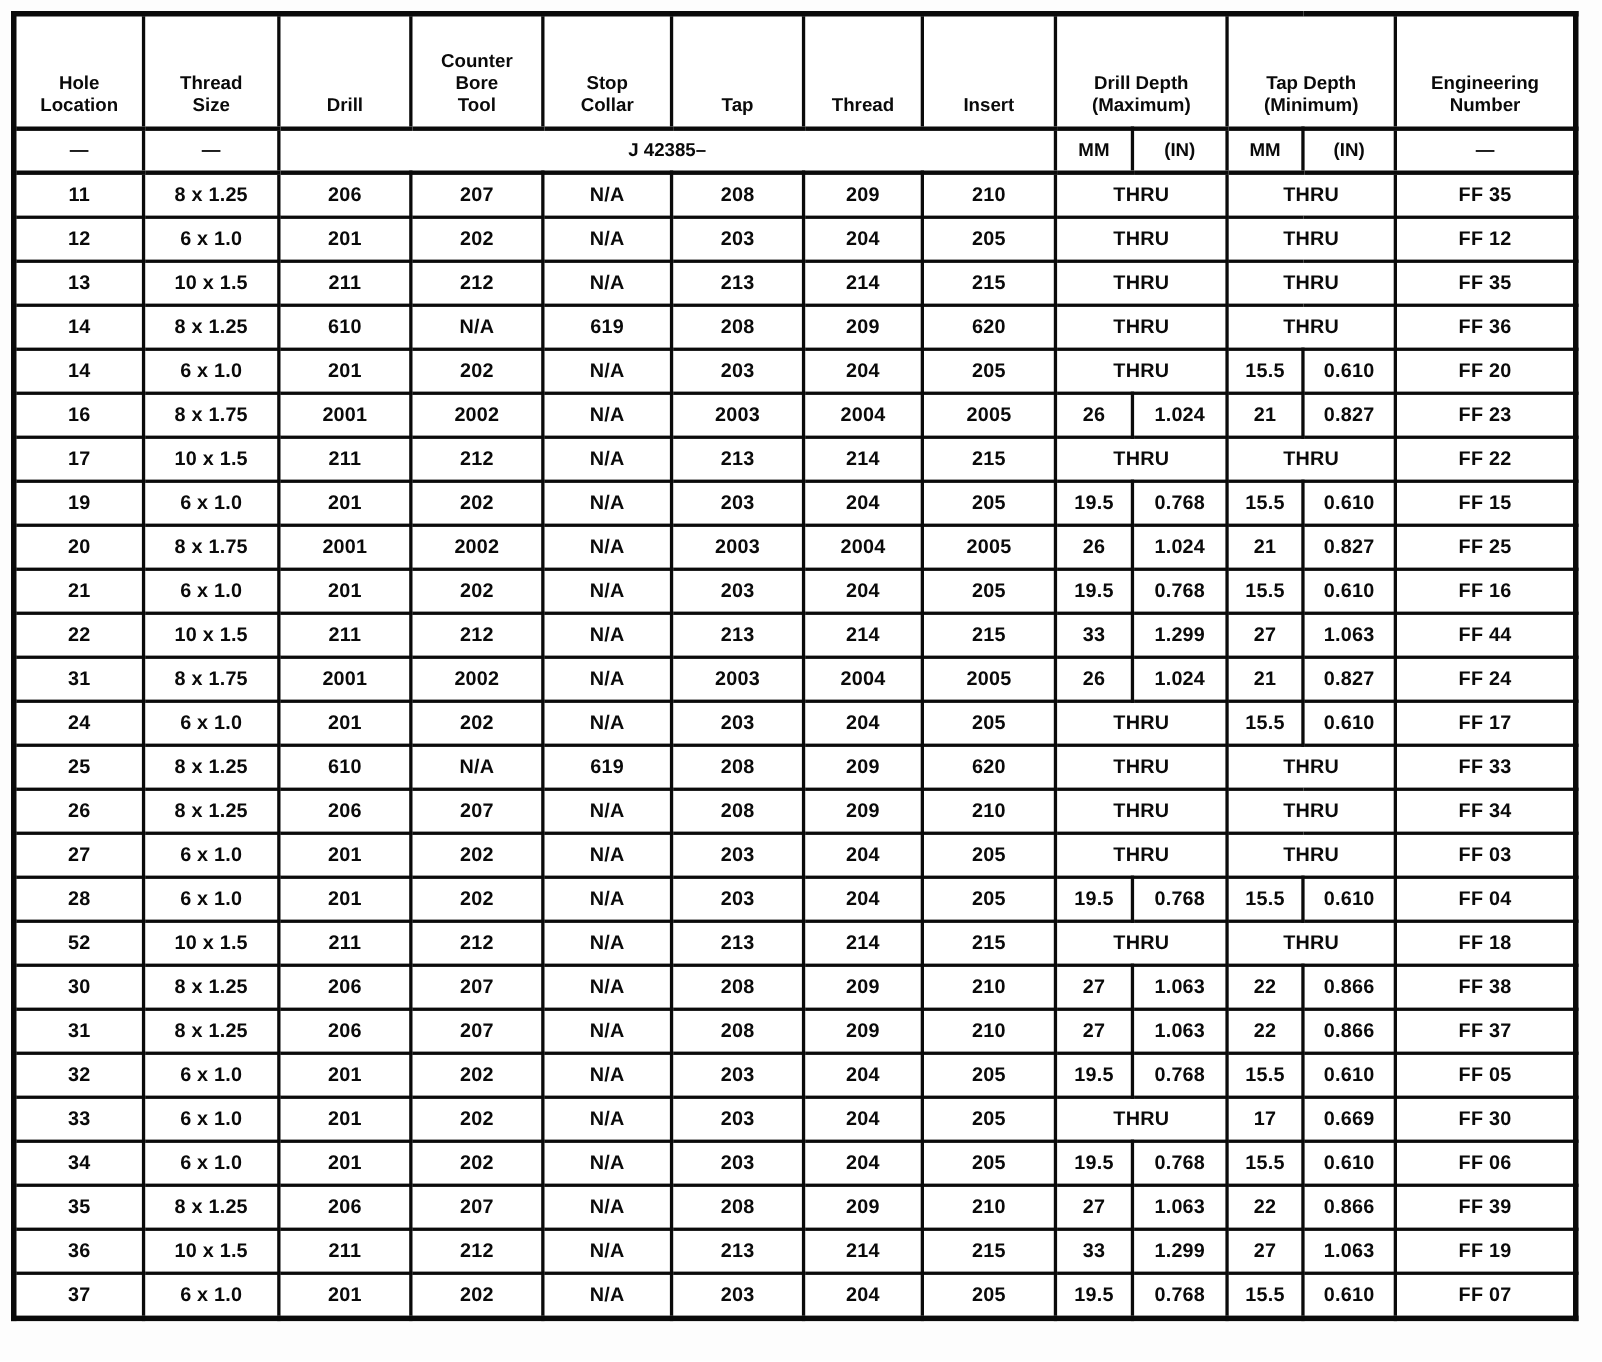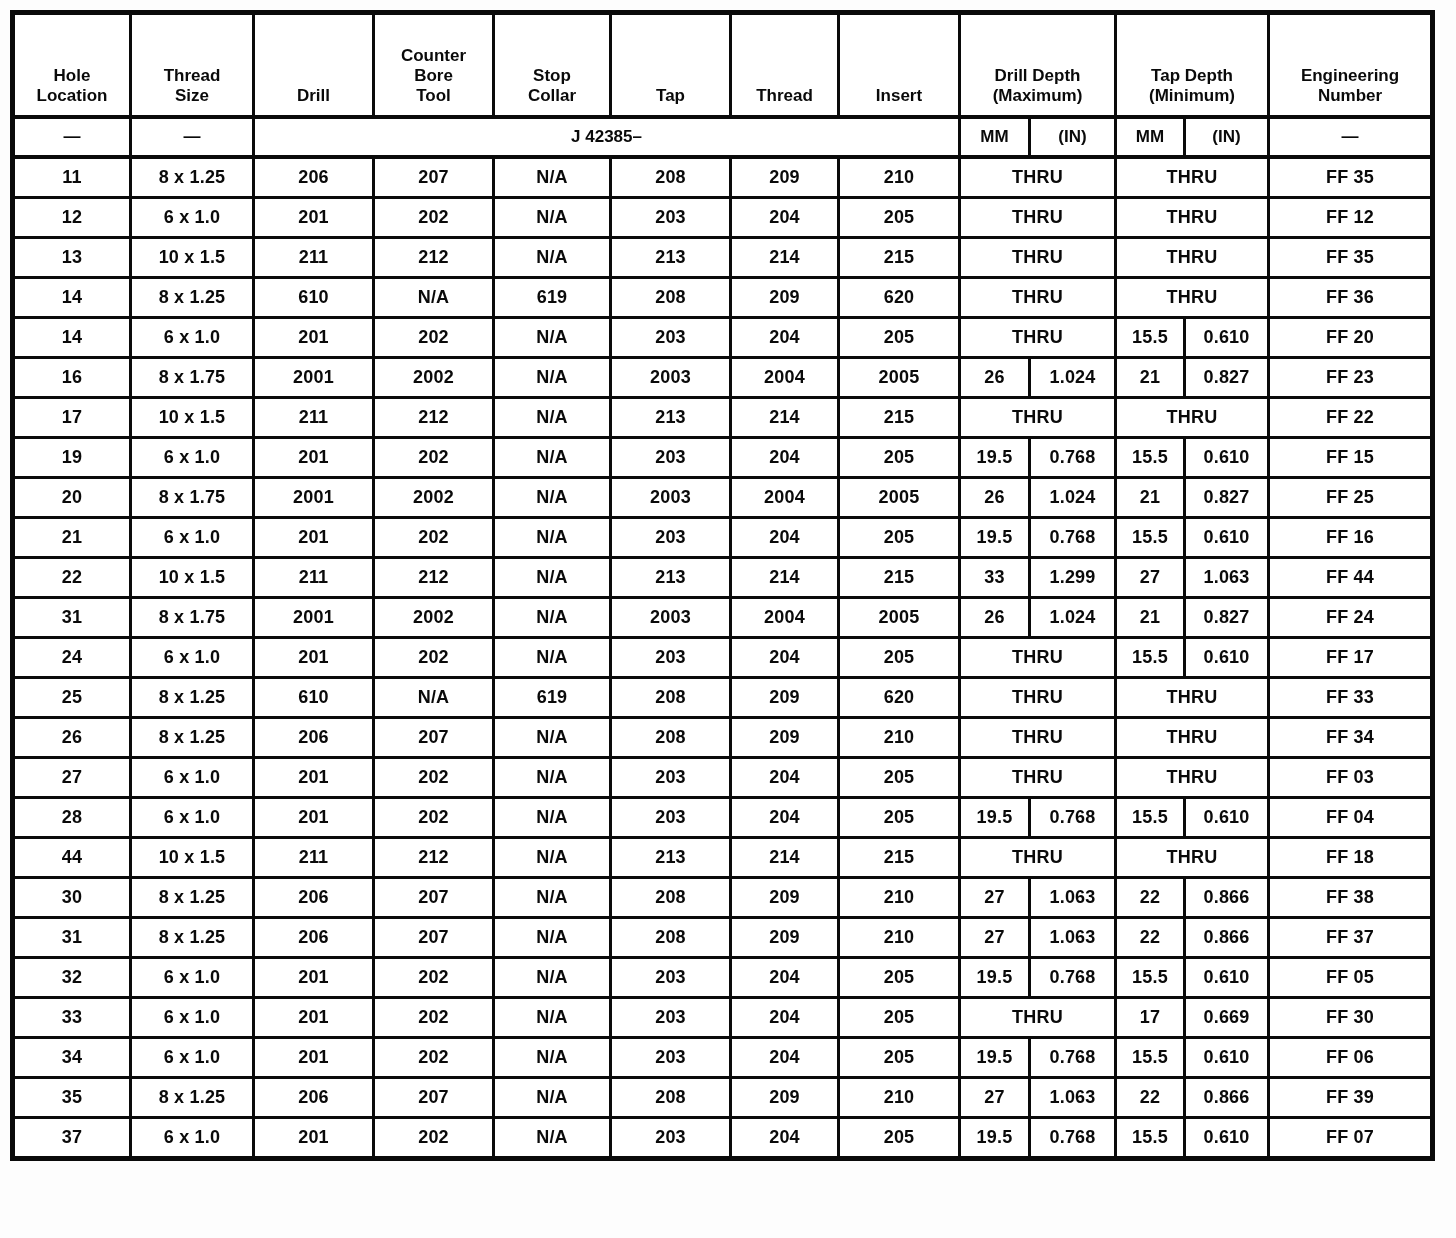--- a/index.html
+++ b/index.html
@@ -344,21 +344,21 @@
           <td>203</td>
           <td>204</td>
           <td>205</td>
           <td>19.5</td>
           <td>0.768</td>
           <td>15.5</td>
           <td>0.610</td>
           <td>FF 04</td>
         </tr>
         <tr>
-          <td>44</td>
+          <td>52</td>
           <td>10 x 1.5</td>
           <td>211</td>
           <td>212</td>
           <td>N/A</td>
           <td>213</td>
           <td>214</td>
           <td>215</td>
           <td colspan="2">THRU</td>
           <td colspan="2">THRU</td>
           <td>FF 18</td>
@@ -444,20 +444,35 @@
           <td>207</td>
           <td>N/A</td>
           <td>208</td>
           <td>209</td>
           <td>210</td>
           <td>27</td>
           <td>1.063</td>
           <td>22</td>
           <td>0.866</td>
           <td>FF 39</td>
+        </tr>
+        <tr>
+          <td>36</td>
+          <td>10 x 1.5</td>
+          <td>211</td>
+          <td>212</td>
+          <td>N/A</td>
+          <td>213</td>
+          <td>214</td>
+          <td>215</td>
+          <td>33</td>
+          <td>1.299</td>
+          <td>27</td>
+          <td>1.063</td>
+          <td>FF 19</td>
         </tr>
         <tr>
           <td>37</td>
           <td>6 x 1.0</td>
           <td>201</td>
           <td>202</td>
           <td>N/A</td>
           <td>203</td>
           <td>204</td>
           <td>205</td>

